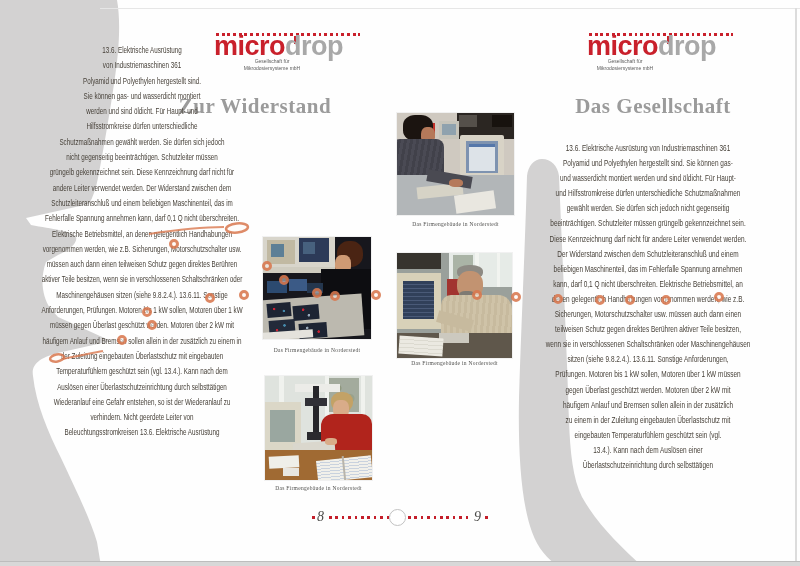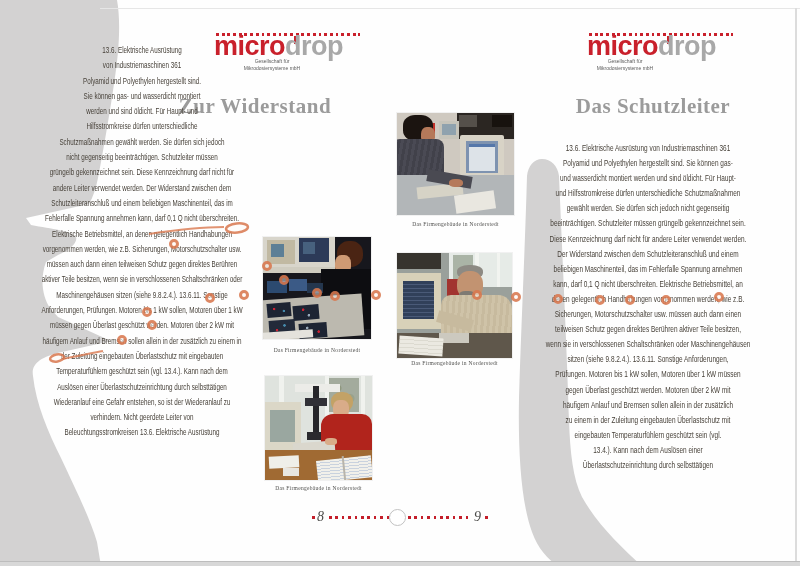--- a/index.html
+++ b/index.html
@@ -68,21 +68,21 @@
 
   <div class="abs logo-dots" style="left:589px;top:33px"></div>
   <div class="abs logo-tick" style="left:667px;top:36px"></div>
   <div class="abs wordmark" style="left:587px;top:35px"><span class="wm-micro">micro</span><span class="wm-drop">drop</span></div>
   <div class="abs tagline" style="left:565px;top:58px">
     <div>Gesellschaft für</div>
     <div>Mikrodosiersysteme mbH</div>
   </div>
 
   <div class="abs heading" style="left:150px;top:94px">Zur Widerstand</div>
-  <div class="abs heading" style="left:548px;top:94px">Das Schutzleiter</div>
+  <div class="abs heading" style="left:548px;top:94px">Das Gesellschaft</div>
 
   <div id="body-left" class="abs bodytext">
       <div>13.6. Elektrische Ausrüstung</div>
       <div>von Industriemaschinen 361</div>
       <div>Polyamid und Polyethylen hergestellt sind.</div>
       <div>Sie können gas- und wasserdicht montiert</div>
       <div>werden und sind öldicht. Für Haupt- und</div>
       <div>Hilfsstromkreise dürfen unterschiedliche</div>
       <div>Schutzmaßnahmen gewählt werden. Sie dürfen sich jedoch</div>
       <div>nicht gegenseitig beeinträchtigen. Schutzleiter müssen</div>

